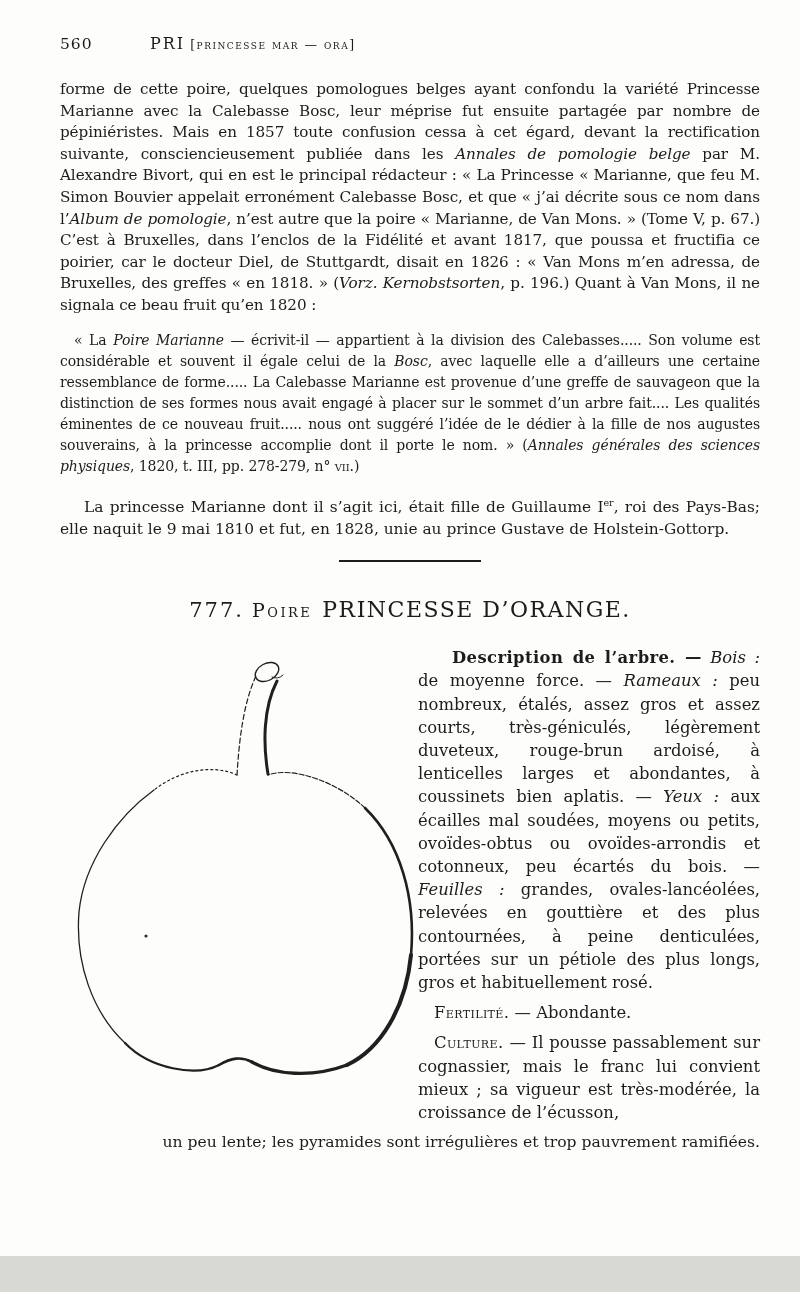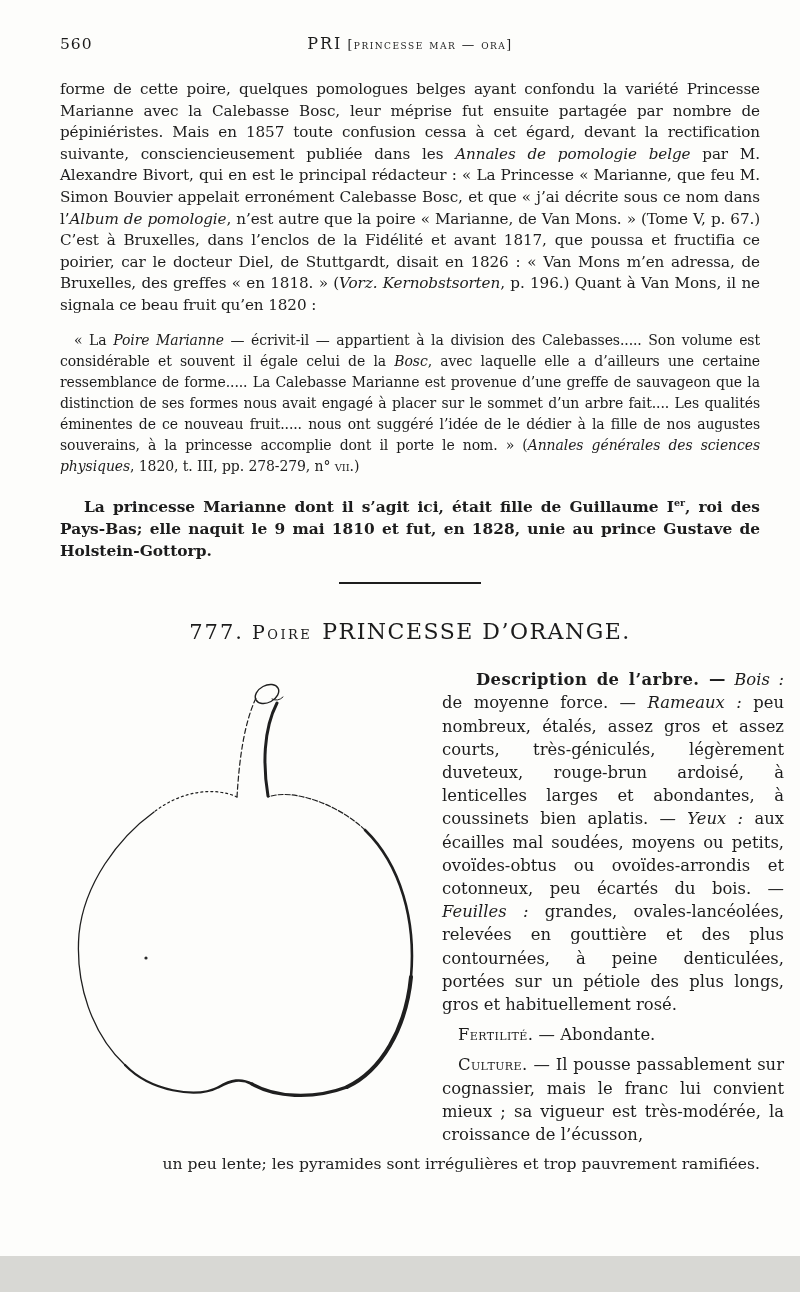--- a/index.html
+++ b/index.html
@@ -9,44 +9,44 @@
     box-sizing:border-box;
     margin:0 auto;
     padding:34px 40px 0 60px;
     background:#fdfdfb;
     color:#1c1c1c;
     font-family:"DejaVu Serif", serif;
     overflow:hidden;
   }
   .pagehead { display:flex; align-items:baseline; }
   .page-num { width:90px; font-size:15.5px; letter-spacing:1px; }
-  .running { flex:1; text-align:center; white-space:nowrap; }
+  .running { flex:1; text-align:left; white-space:nowrap; }
   .run-main { font-size:16px; letter-spacing:2px; }
   .run-bracket { font-size:12.5px; font-variant:small-caps; letter-spacing:1.5px; }
   .head-spacer { width:90px; }
 
   p { margin:0; }
   .body1 { margin-top:26px; font-size:15.2px; line-height:21.6px; text-align:justify; letter-spacing:-0.1px; }
   .it { font-style:italic; }
   .quote { margin-top:13px; font-size:14px; line-height:21px; text-align:justify; text-indent:14px; letter-spacing:-0.1px; }
   .sc { font-variant:small-caps; }
-  .body2 { margin-top:15px; font-size:15.4px; line-height:22px; text-align:justify; text-indent:24px;font-weight:bold; }
+  .body2 { margin-top:15px; font-size:15.4px; line-height:22px; text-align:justify; text-indent:24px; }
   sup { font-size:9.5px; }
 
   .sep { width:142px; border:none; border-top:2px solid #1d1d1d; margin:20px auto 0; }
 
   .title { margin-top:25px; text-align:center; font-weight:normal; white-space:nowrap; }
   .title-num { font-size:21px; letter-spacing:2px; }
   .title-poire { font-size:19px; font-variant:small-caps; letter-spacing:2.5px; margin:0 10px 0 8px; }
   .title-name { font-size:22px; letter-spacing:1.5px;margin-top:34px; }
 
   .synonym { margin-top:16px; font-size:13.6px; line-height:20.5px; text-align:justify; text-align-last:center; padding:0 2px; }
   .syn-lead { font-weight:bold; letter-spacing:0.3px; }
 
-  .main { margin-top:12px; display:grid; grid-template-columns:358px 342px;gap:24px; }
+  .main { margin-top:12px; display:grid; grid-template-columns:358px 342px; }
   .pear-cell { position:relative; }
   .pear-cell svg { display:block; }
   .col { font-size:16.4px; line-height:23.2px; text-align:justify; }
   .desc { text-indent:34px; }
   .desc-lead { font-weight:bold; letter-spacing:0.4px; }
   .lead-sc { font-variant:small-caps; letter-spacing:0.4px; }
   .fert { margin-top:7px; text-indent:16px; }
   .cult { margin-top:7px; text-indent:16px; }
   .cont { margin-top:7px; font-size:15.6px; line-height:22px; text-align:right; }
 </style>

